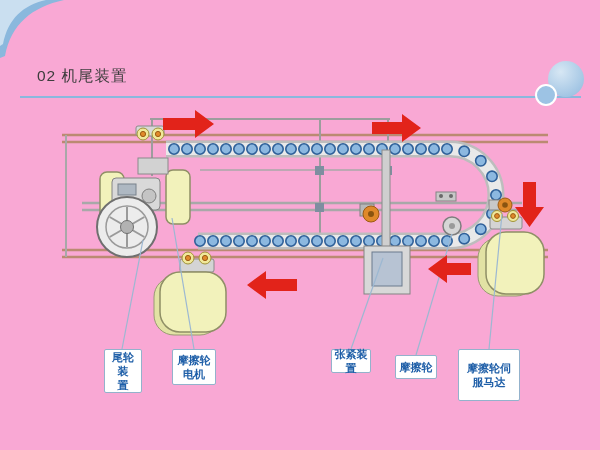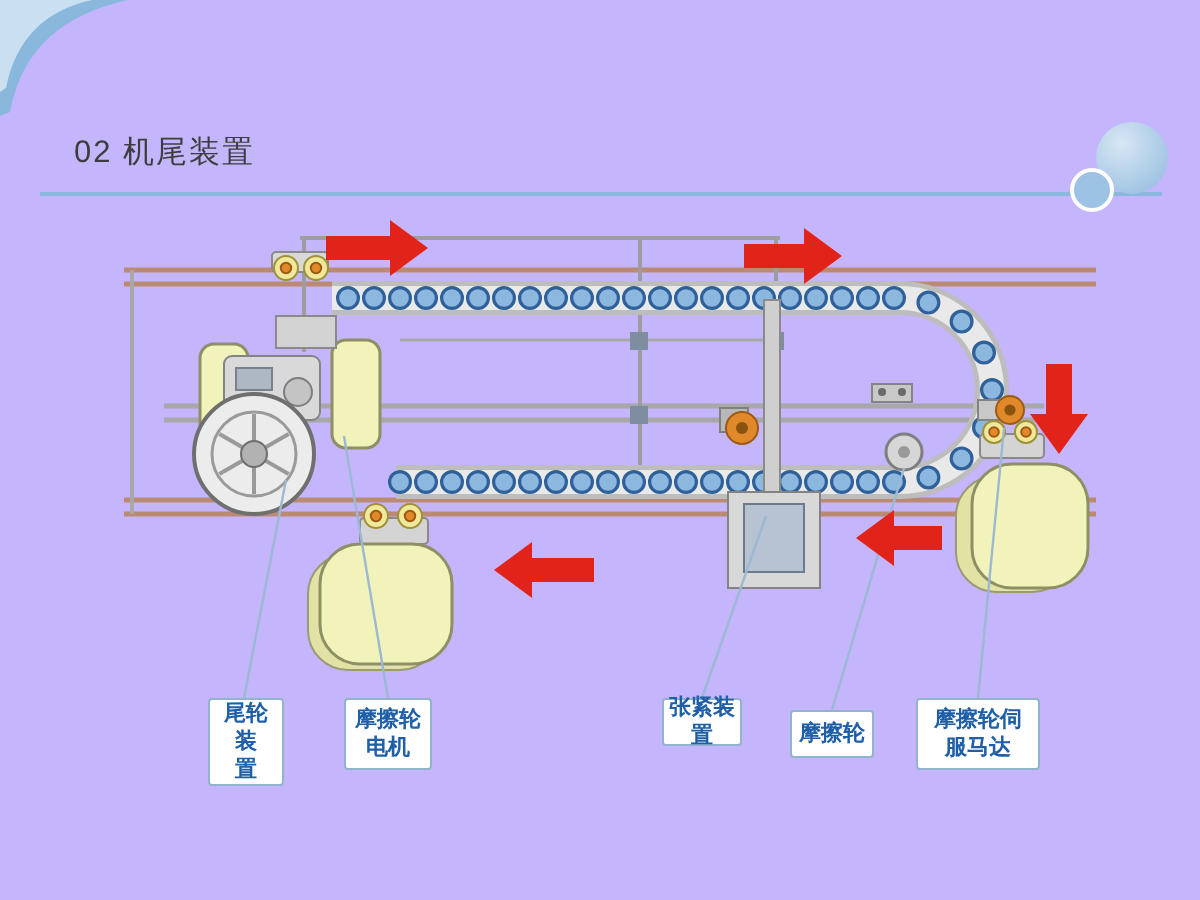--- a/index.html
+++ b/index.html
@@ -1,17 +1,17 @@
 <!DOCTYPE html>
 <html style="--accent-blue: #2e75b6; --divider-blue: #8ab8dd; --arrow-red: #e2231a; --chain-blue: #8cb8e0; --rail-copper: #bb8a72; --part-yellow: #f2f2bb; --label-text-blue: #1f5fa8;"><head>
 <meta charset="utf-8">
 <style>
   html,body{margin:0;padding:0;background:#ffffff;}
   .slide{
-    position:relative;width:600px;height:450px;background:#c4b5fd;overflow:hidden;
+    position:relative;width:600px;height:450px;background:#f9a8d4;overflow:hidden;
     font-family:"Liberation Sans","DejaVu Sans",sans-serif;
   }
   .corner-deco{position:absolute;left:0;top:0;}
   .page-title{
     position:absolute;left:37px;top:66px;font-size:15.5px;color:#3d3d3d;
     letter-spacing:1px;white-space:nowrap;
   }
   .title-rule{
     position:absolute;left:20px;top:96px;width:561px;height:2px;
     background:var(--divider-blue,#8ab8dd);
@@ -227,16 +227,16 @@
     </g>
   </svg>
 
   <div class="label-box" style="left:104px;top:349px;width:38px;height:44px">尾轮装
 置</div>
   <div class="label-box" style="left:172px;top:349px;width:44px;height:36px">摩擦轮
 电机</div>
   <div class="label-box" style="left:331px;top:349px;width:40px;height:24px">张紧装
 置</div>
   <div class="label-box" style="left:395px;top:355px;width:42px;height:24px">摩擦轮</div>
-  <div class="label-box" style="left:458px;top:349px;width:62px;height:36px">摩擦轮伺
+  <div class="label-box" style="left:458px;top:349px;width:62px;height:52px">摩擦轮伺
 服马达</div>
 
 </div>
 
 </body></html>

